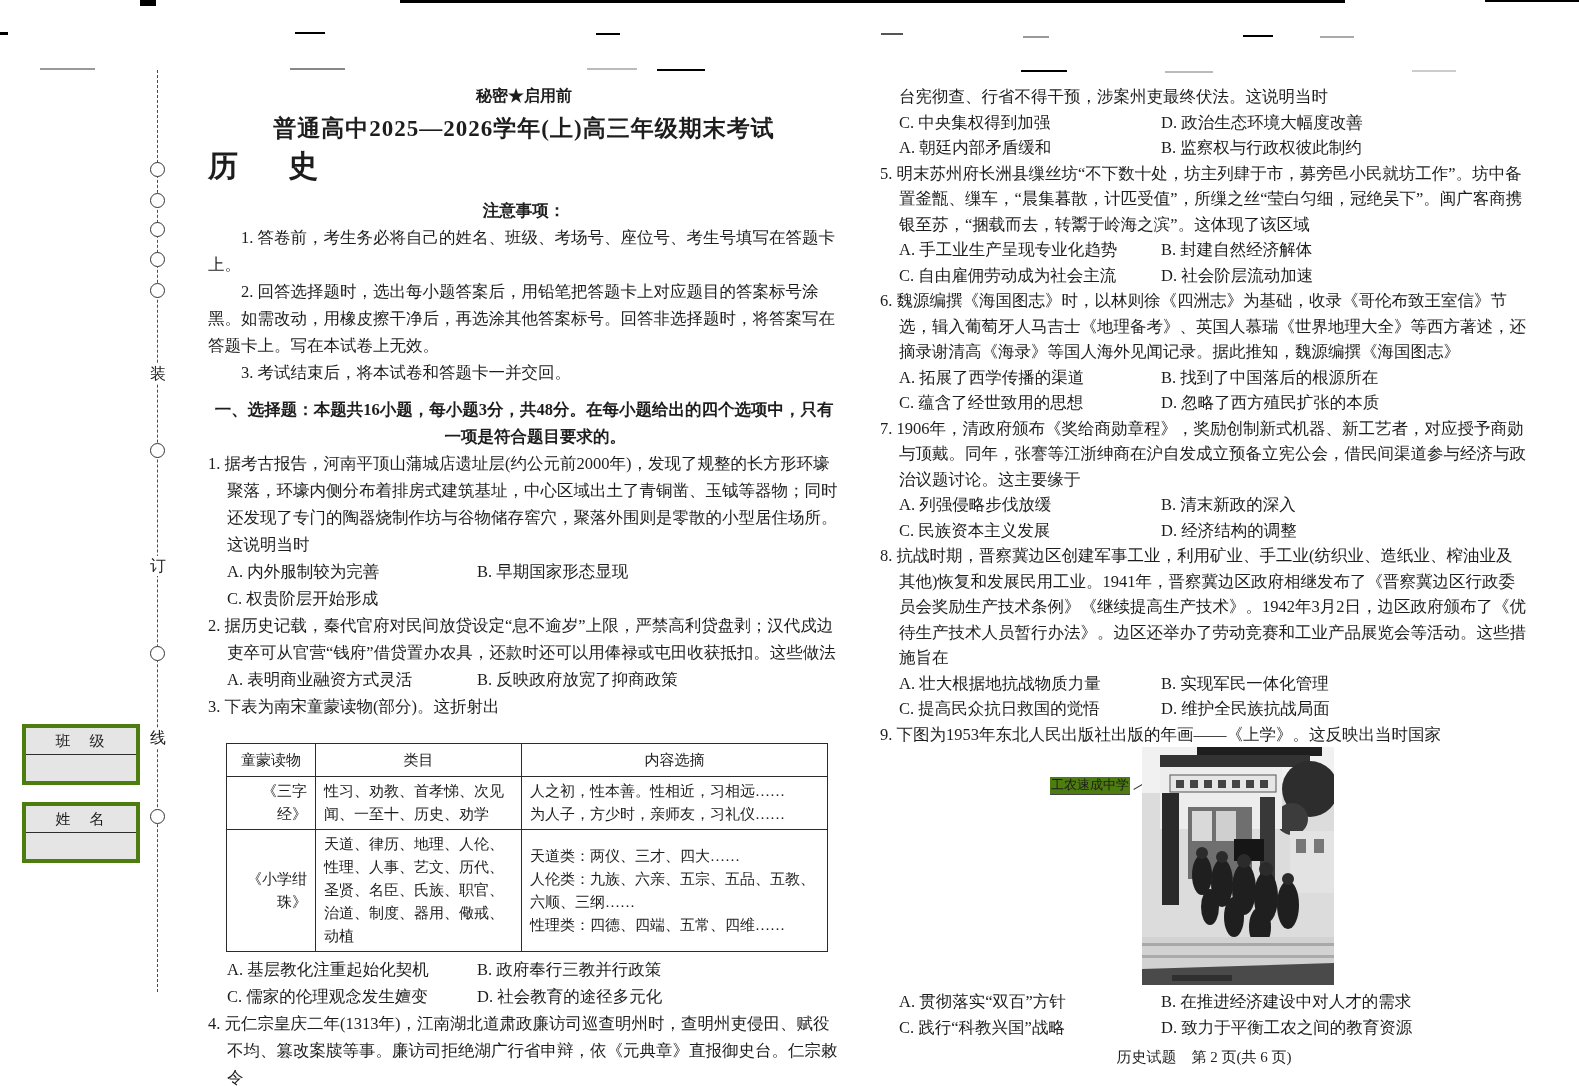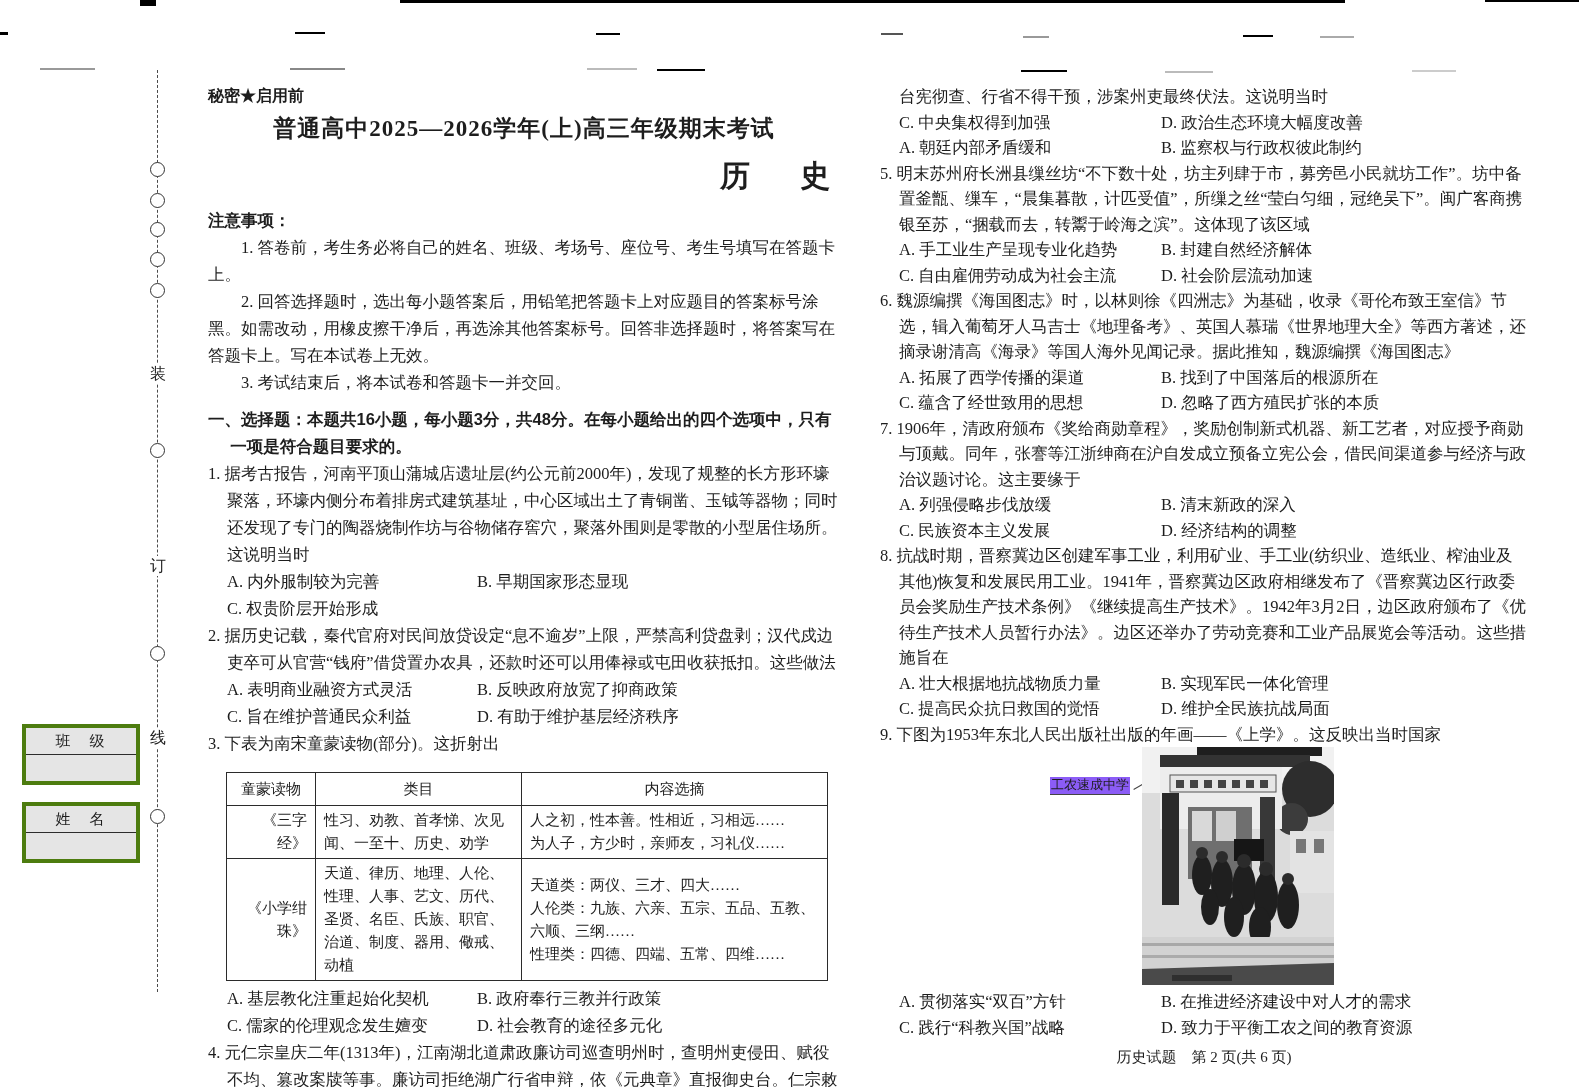--- a/index.html
+++ b/index.html
@@ -19,48 +19,48 @@
   .bind-char{position:absolute;left:149px;width:18px;text-align:center;
     font-size:16px;background:#fff;color:#222;line-height:20px;}
   .field-box{position:absolute;left:22px;width:110px;border:4px solid #4d7c0f;background:#e5e5e5;}
   .field-box .fb-label{height:26px;line-height:26px;text-align:center;
     border-bottom:1.5px solid #2c2c2c;font-size:15px;letter-spacing:2px;}
   .field-box .fb-input{height:26px;}
   
   .col{position:absolute;}
   #col1{left:208px;top:82px;width:632px;font-size:16.5px;line-height:27px;}
   #col2{left:880px;top:84px;width:648px;font-size:16.5px;line-height:25.5px;}
-  .heiti{font-family:Liberation Sans, sans-serif;font-weight:bold;}
+  .heiti{font-family:Liberation Serif, serif;font-weight:bold;text-align:center;}
   .sec-notice{font-size:16px;line-height:27px;}
   .title{text-align:center;font-size:23px;line-height:32px;margin-top:4px;font-weight:bold;letter-spacing:1px;}
-  .subject{text-align:right;font-size:30px;line-height:42px;margin-top:10px;font-weight:bold;letter-spacing:10px;}
+  .subject{text-align:left;font-size:30px;line-height:42px;margin-top:0;font-weight:bold;letter-spacing:10px;}
   .notice-header{margin-top:10px;font-size:16.5px;}
   .notice{text-indent:2em;}
   .section-header{margin-top:10px;font-size:16.5px;line-height:27px;
     padding-left:1.35em;text-indent:-1.35em;}
   .question{padding-left:19px;text-indent:-19px;}
   .q-cont{padding-left:19px;}
   .opt-row{display:flex;padding-left:19px;}
   #col1 .opt-a{width:250px;flex:none;}
   #col2 .opt-a{width:262px;flex:none;}
   .opt-b{flex:1;}
   
-  table.reading{border-collapse:collapse;margin:15px 0 4px 18px;width:602px;
+  table.reading{border-collapse:collapse;margin:23px 0 4px 18px;width:602px;
     font-size:15px;line-height:23px;}
   table.reading th,table.reading td{border:1.4px solid #2b2b2b;padding:3px 8px;
     font-weight:normal;vertical-align:middle;}
   table.reading th{text-align:center;height:26px;}
   td.c-book{width:74px;text-align:right;padding:3px 2px;}
   td.c-cat{width:196px;}
   td.c-exc{width:300px;}
   
   .figure{position:relative;height:242px;}
   .fig-img{position:absolute;left:262px;top:0;}
   .fig-callout{position:absolute;left:170px;top:30px;font-size:13px;line-height:15px;
-    border-bottom:1px solid #444;padding:0 1px 2px 1px;background:#8b5cf6;}
+    border-bottom:1px solid #444;padding:0 1px 2px 1px;background:#4d7c0f;}
   .fig-connector{position:absolute;left:252px;top:36px;width:24px;height:1px;
     background:#444;transform:rotate(-30deg);}
   
   .footer{text-align:center;font-size:15px;margin-top:5px;}
 </style>
 </head>
 <body>
 
 <div class="art" style="left:400px;top:0;width:945px;height:3px;background:#000;"></div>
 <div class="art" style="left:1485px;top:0;width:94px;height:2px;background:#000;"></div>
@@ -120,24 +120,20 @@
     <span class="opt-b">B. 早期国家形态显现</span>
   </div>
   <div class="opt-row">
     <span class="opt-a">C. 权贵阶层开始形成</span>
   </div>
 
   <div class="question">2. 据历史记载，秦代官府对民间放贷设定“息不逾岁”上限，严禁高利贷盘剥；汉代戍边吏卒可从官营“钱府”借贷置办农具，还款时还可以用俸禄或屯田收获抵扣。这些做法</div>
   <div class="opt-row">
     <span class="opt-a">A. 表明商业融资方式灵活</span>
     <span class="opt-b">B. 反映政府放宽了抑商政策</span>
-  </div>
-  <div class="opt-row">
-    <span class="opt-a">C. 旨在维护普通民众利益</span>
-    <span class="opt-b">D. 有助于维护基层经济秩序</span>
   </div>
 
   <div class="question">3. 下表为南宋童蒙读物(部分)。这折射出</div>
   <table class="reading">
     <tbody>
         <tr>
       <th>童蒙读物</th>
       <th>类目</th>
       <th>内容选摘</th>
     </tr>

